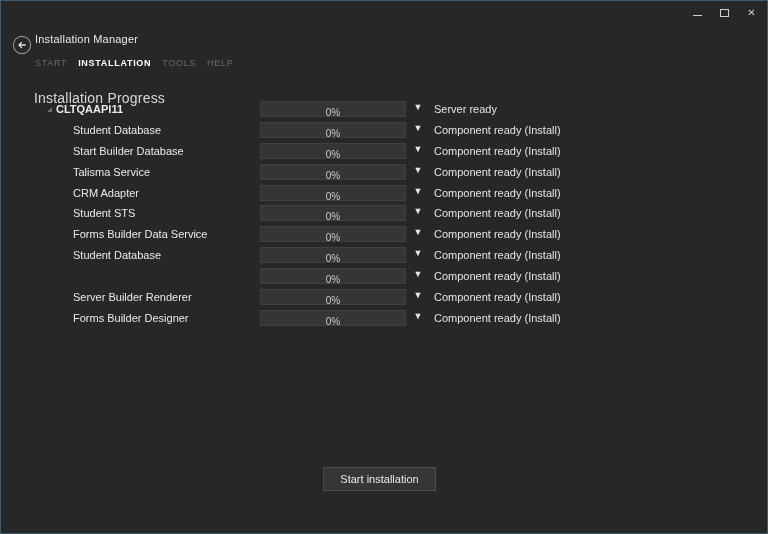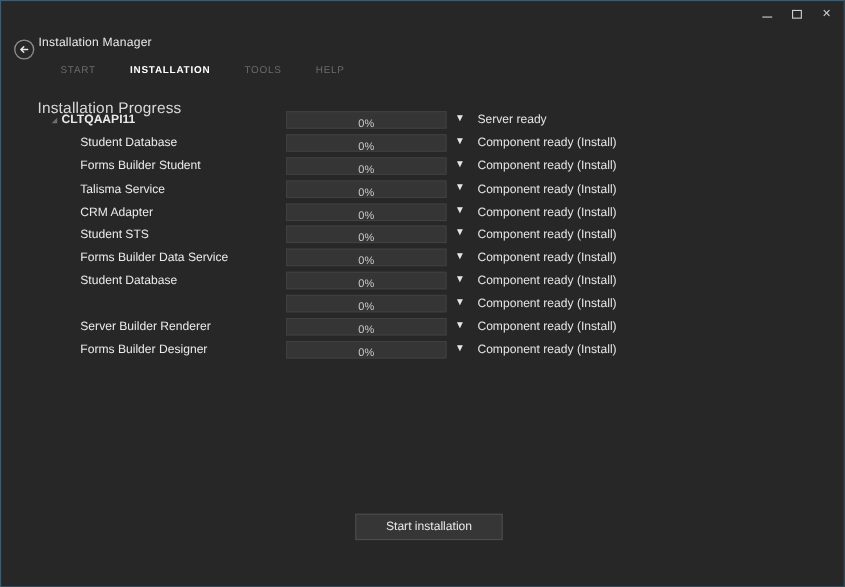--- a/index.html
+++ b/index.html
@@ -74,21 +74,20 @@
     top: 57px;
     display: flex;
     gap: 11px;
   }
   .nav-item {
     font-size: 9px;
     letter-spacing: 0.7px;
     color: var(--text-dim);
     text-transform: uppercase;
     cursor: pointer;
-    margin-left: 20px;
   }
   .nav-item.active {
     color: #ffffff;
     font-weight: bold;
   }
 
   
   .page-title {
     position: absolute;
     left: 33px;
@@ -157,21 +156,21 @@
     top: 4px;
     font-size: 11px;
     color: #e4e4e4;
   }
 
   
   .start-btn {
     position: absolute;
     left: 322px;
     top: 466px;
-    width: 134px;
+    width: 113px;
     height: 24px;
     background: var(--control-bg);
     border: 1px solid var(--control-border);
     color: #e9e9e9;
     font-size: 11px;
     font-family: "Liberation Sans", sans-serif;
     cursor: pointer;
   }
 </style>
 </head>
@@ -224,21 +223,21 @@
 
       <span class="name">Student Database</span>
       <div class="bar">
         <span class="pct">0%</span>
       </div>
       <span class="dd-arrow">▼</span>
       <span class="status">Component ready (Install)</span>
     </div>
       <div class="row">
 
-      <span class="name">Forms Builder Student</span>
+      <span class="name">Start Builder Database</span>
       <div class="bar">
         <span class="pct">0%</span>
       </div>
       <span class="dd-arrow">▼</span>
       <span class="status">Component ready (Install)</span>
     </div>
       <div class="row">
 
       <span class="name">Talisma Service</span>
       <div class="bar">

